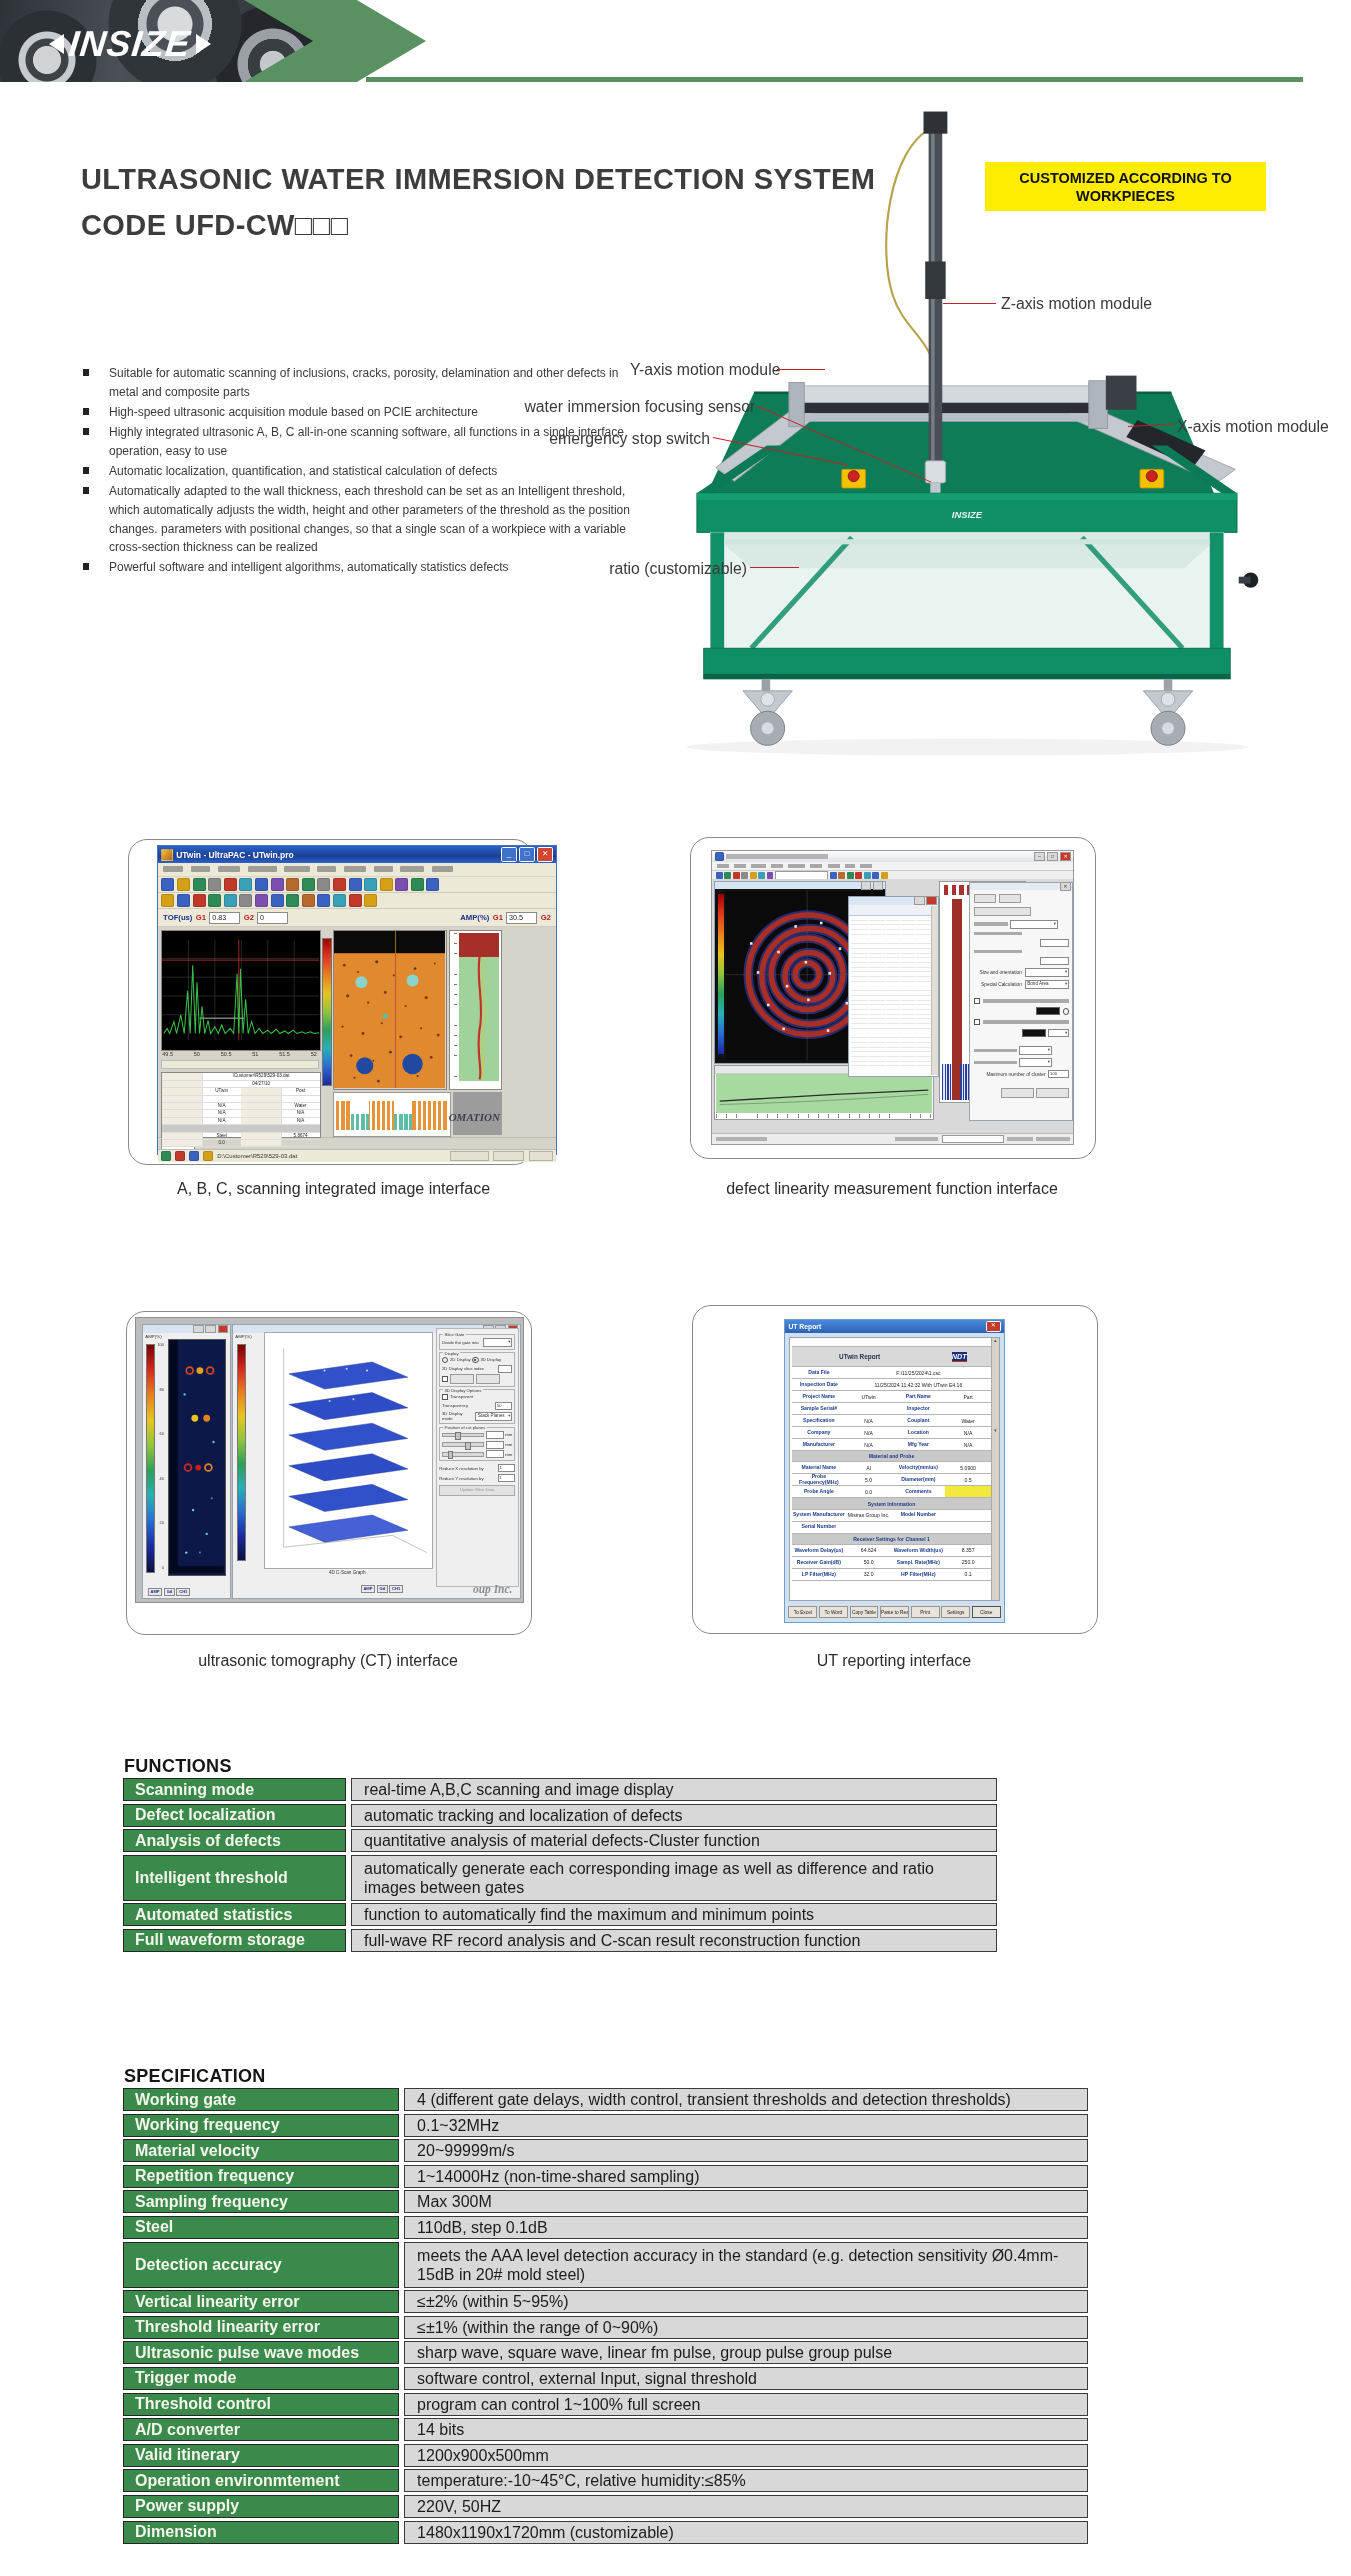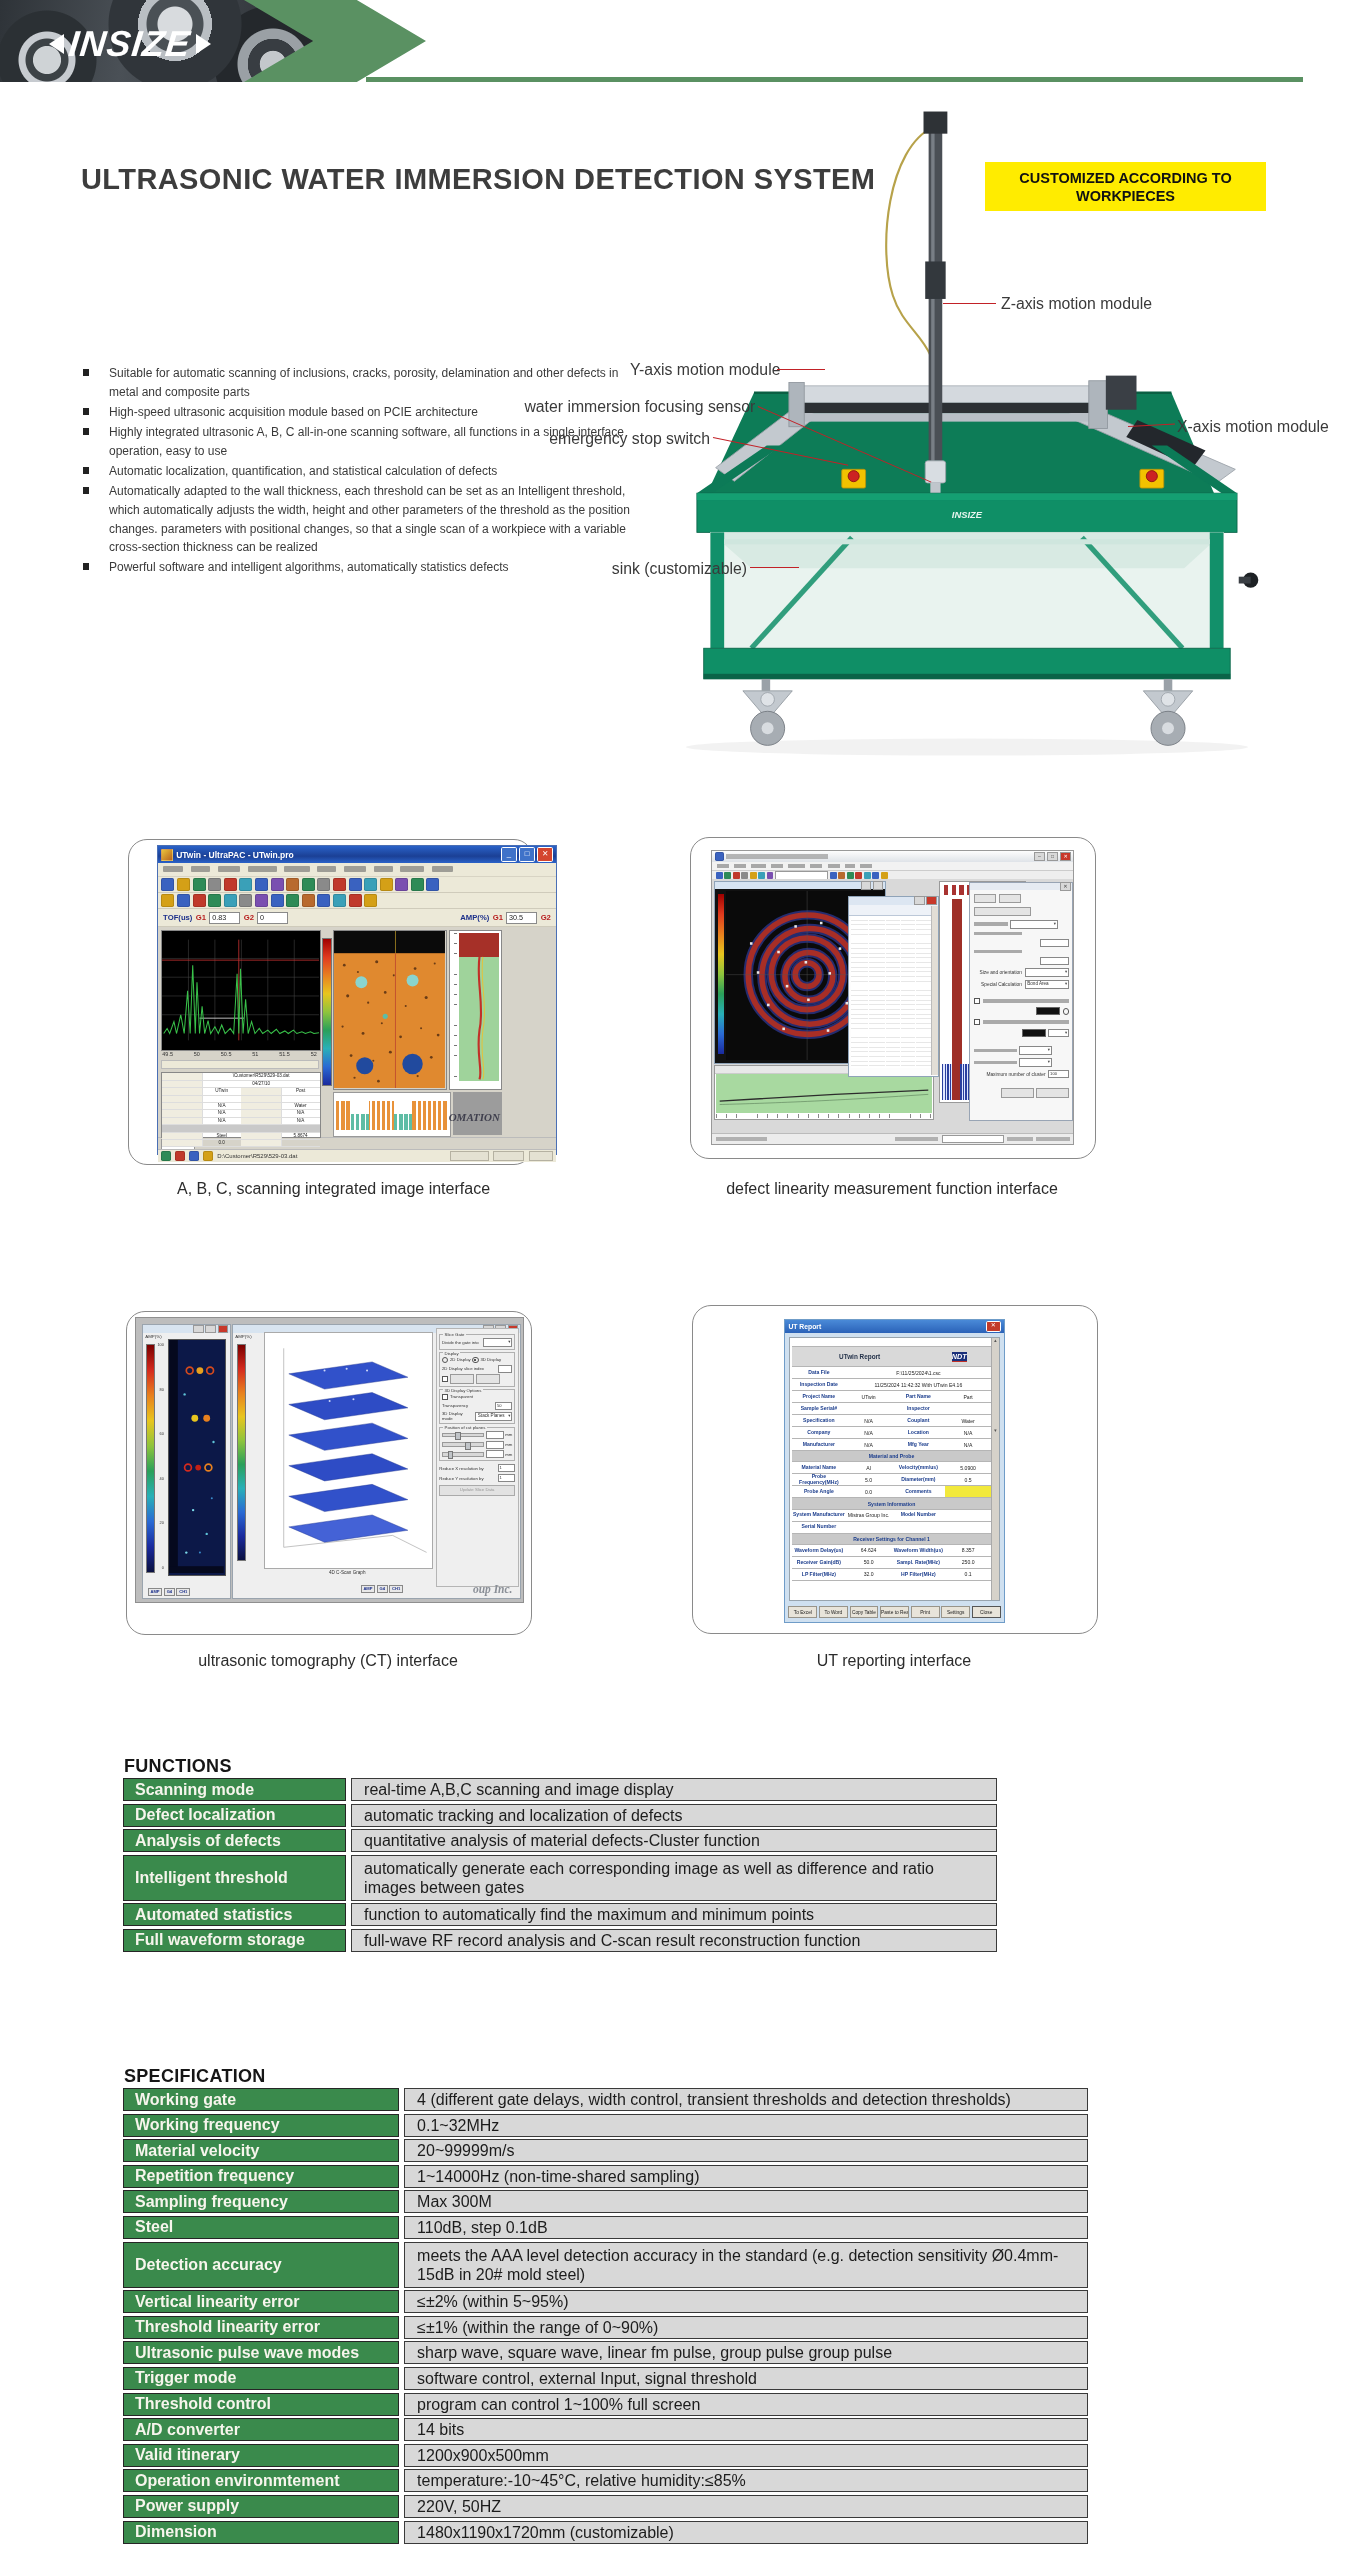--- a/index.html
+++ b/index.html
@@ -196,20 +196,21 @@
     <div class="banner-line"></div>
     <div class="logo">
       <span class="arrL"></span>
       <span class="txt">INSIZE</span>
       <span class="arrR"></span>
     </div>
   </div>
 
   <div class="title">
     <div>ULTRASONIC WATER IMMERSION DETECTION SYSTEM</div>
+    <div>CODE UFD-CW□□□</div>
   </div>
   <div class="badge">
     <span>CUSTOMIZED ACCORDING TO</span>
     <span>WORKPIECES</span>
   </div>
 
   <div class="features">
     <div class="feat"><span class="sq"></span><span>Suitable for automatic scanning of inclusions, cracks, porosity, delamination and other defects in metal and composite parts</span></div>
     <div class="feat"><span class="sq"></span><span>High-speed ultrasonic acquisition module based on PCIE architecture</span></div>
     <div class="feat"><span class="sq"></span><span>Highly integrated ultrasonic A, B, C all-in-one scanning software, all functions in a single interface operation, easy to use</span></div>
@@ -284,21 +285,21 @@
     <div class="mlabel" style="left:490px;top:201px;">Z-axis motion module</div>
     <div class="redline" style="left:432px;top:209px;width:53px;"></div>
     <div class="mlabel r" style="left:119px;top:267px;width:143px;">Y-axis motion module</div>
     <div class="redline" style="left:266px;top:275px;width:48px;"></div>
     <div class="mlabel r" style="left:4.3px;top:304px;width:240px;">water immersion focusing sensor</div>
     <div class="redline" style="left:247px;top:312px;width:189px;transform:rotate(23.6deg);transform-origin:left center;"></div>
     <div class="mlabel r" style="left:30px;top:336px;width:169px;">emergency stop switch</div>
     <div class="redline" style="left:202px;top:343px;width:138px;transform:rotate(11.6deg);transform-origin:left center;"></div>
     <div class="mlabel" style="left:666px;top:324px;">X-axis motion module</div>
     <div class="redline" style="left:617px;top:332px;width:47px;transform:rotate(-3deg);transform-origin:left center;"></div>
-    <div class="mlabel r" style="left:98px;top:466px;width:138px;">sink (customizable)</div>
+    <div class="mlabel r" style="left:98px;top:466px;width:138px;">ratio (customizable)</div>
     <div class="redline" style="left:239px;top:473px;width:49px;"></div>
   </div>
 
   <div class="card" style="left:128px;top:839px;width:403px;height:324px;">
     <div class="xp-win">
       <div class="xp-title">
         <span class="xp-ico"></span>
         <span class="t">UTwin - UltraPAC - UTwin.pro</span>
         <span class="wbtn">_</span>
         <span class="wbtn">□</span>

